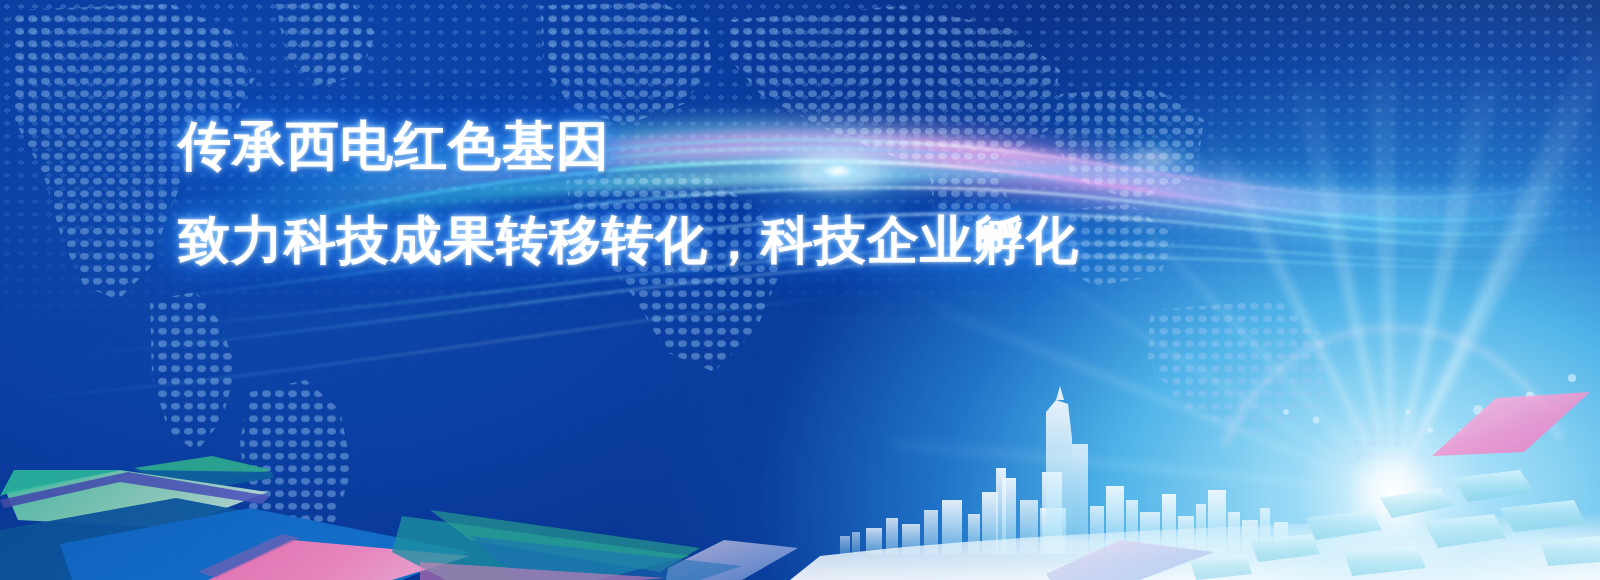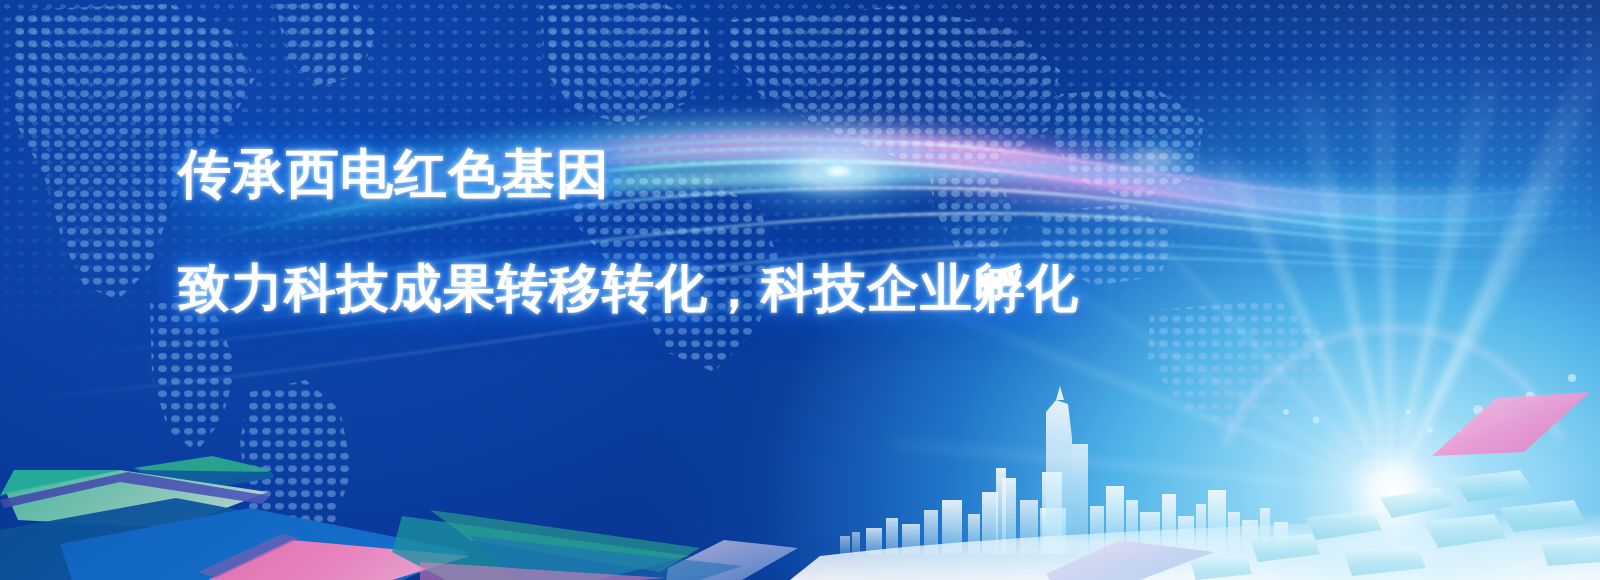--- a/index.html
+++ b/index.html
@@ -59,37 +59,37 @@
   
   #skyline { opacity: .95; }
 
   
   #polygons {}
 
   
   #headline {
     position: absolute;
     left: 178px;
-    top: 144px;
+    top: 116px;
     width: 1000px;
   }
   .line {
     color: #ffffff;
     font-weight: 700;
     white-space: nowrap;
     letter-spacing: 1px;
     text-shadow:
       0 0 4px rgba(255,255,255,0.85),
       0 0 12px rgba(90,180,255,0.95),
       0 0 26px rgba(40,130,255,0.92),
       0 0 46px rgba(20,100,240,0.75),
       2px 3px 5px rgba(5,30,95,0.55);
   }
   #line-1 { font-size: 53px; line-height: 60px; }
-  #line-2 { font-size: 52px; line-height: 60px; margin-top: 54px; }
+  #line-2 { font-size: 52px; line-height: 60px; margin-top: 34px; }
 </style>
 </head>
 <body>
 
 <div id="banner">
 
   <div class="layer" id="base-gradient"></div>
 
   <svg class="layer" id="dot-map" viewBox="0 0 1600 580" preserveAspectRatio="none">
     <defs>

